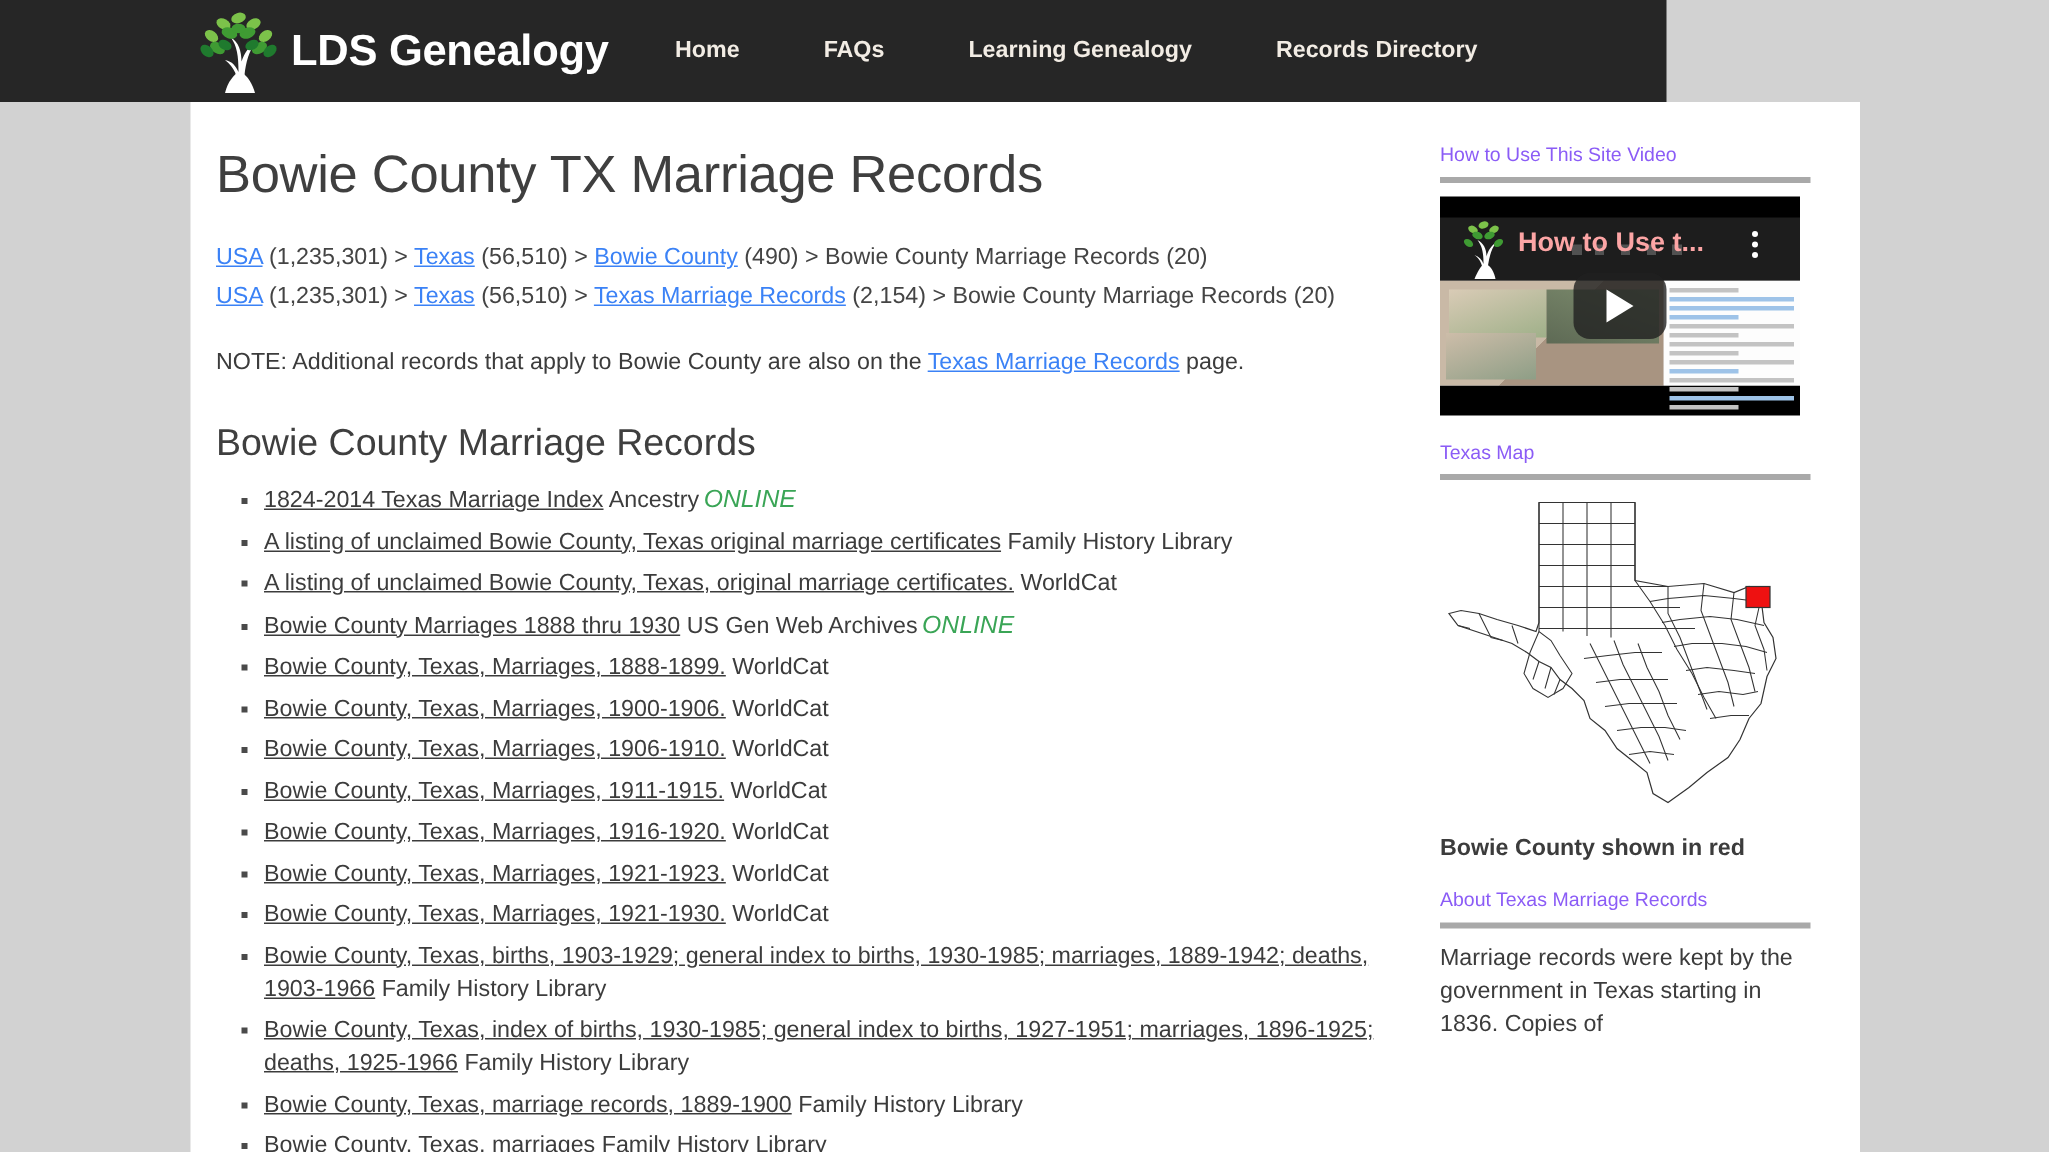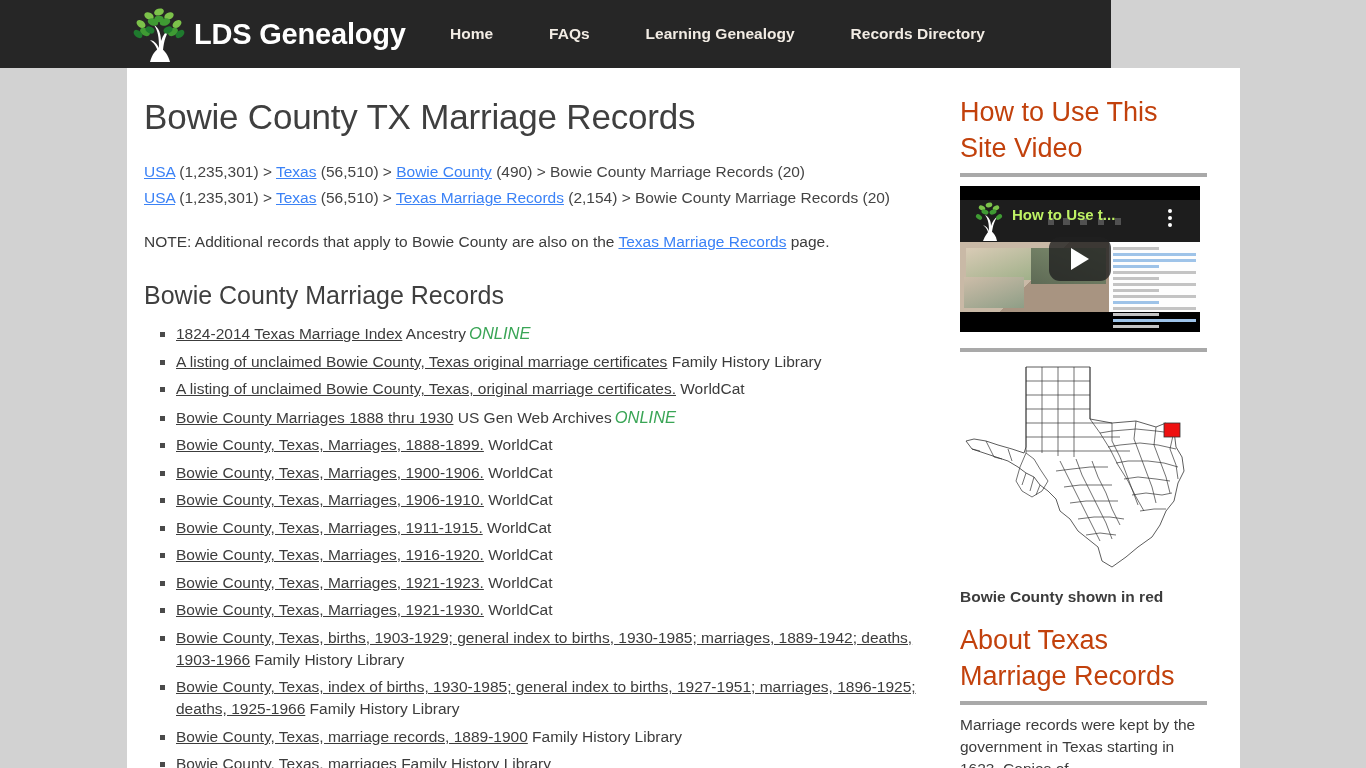--- a/index.html
+++ b/index.html
@@ -114,23 +114,23 @@
     margin-left: 3px;
   }
 
   
   .sidebar {
     width: 288px;
     padding: 26px 33px 0 8px;
   }
   .widget { margin-bottom: 16px; }
   h3.widget-title {
-    font-size: 27px;
+    font-size: 13px;
     font-weight: normal;
-    color: #c2410c;
+    color: #8b5cf6;
     margin: 0 0 6px 0;
     line-height: 1.35;
   }
   .widget-rule {
     height: 4px;
     background: #a9a9a9;
     margin-bottom: 9px;
   }
   .video-frame {
     width: 240px; height: 146px;
@@ -142,21 +142,21 @@
   .vid-strip-top {
     position: absolute; top: 14px; left: 0; right: 0; height: 42px;
     background: #1d1d1d;
   }
   .vid-logo {
     position: absolute; top: 14px; left: 12px;
     width: 34px; height: 42px;
   }
   .vid-title {
     position: absolute; top: 20px; left: 52px;
-    color: #bef264; font-size: 15px; font-weight: bold;
+    color: #fca5a5; font-size: 18px; font-weight: bold;
     white-space: nowrap;
   }
   .vid-dots {
     position: absolute; top: 23px; right: 28px;
     display: flex; flex-direction: column; gap: 3px;
   }
   .vid-dots i {
     width: 4px; height: 4px; background: #fff; border-radius: 50%;
     display: block;
   }
@@ -389,20 +389,21 @@
                 <i></i>
                 <i></i>
                 <i></i>
               </div>
           </div>
           <div class="play-btn"></div>
         </div>
       </div>
 
       <div class="widget">
+        <h3 class="widget-title">Texas Map</h3>
         <div class="widget-rule"></div>
         <div class="map-wrap">
           <svg viewBox="0 0 240 215" width="240" height="215" aria-hidden="true">
             <g fill="#ffffff" stroke="#333333" stroke-width="0.8">
 
               <path d="M66 6 L130 6 L130 58 L152 62 L176 60 L196 66 L206 62 L214 70 L216 86
                        L222 96 L224 110 L218 122 L214 140 L206 150 L200 164 L192 176
                        L178 186 L166 196 L152 206 L142 200 L138 186 L128 178 L118 170
                        L110 158 L100 150 L96 138 L88 130 L80 124 L74 116 L66 112
                        L58 106 L48 100 L36 96 L24 92 L12 88 L6 80 L14 78 L26 80 L38 84
@@ -442,18 +443,18 @@
 
             <rect x="204" y="62" width="16" height="14" fill="#ee1111" stroke="#333" stroke-width="0.8"></rect>
           </svg>
           <div class="map-caption">Bowie County shown in red</div>
         </div>
       </div>
 
       <div class="widget">
         <h3 class="widget-title">About Texas Marriage Records</h3>
         <div class="widget-rule"></div>
-        <p class="about-text">Marriage records were kept by the government in Texas starting in 1623. Copies of</p>
+        <p class="about-text">Marriage records were kept by the government in Texas starting in 1836. Copies of</p>
       </div>
 
     </div>
   </div>
 </div>
 
 </body></html>

